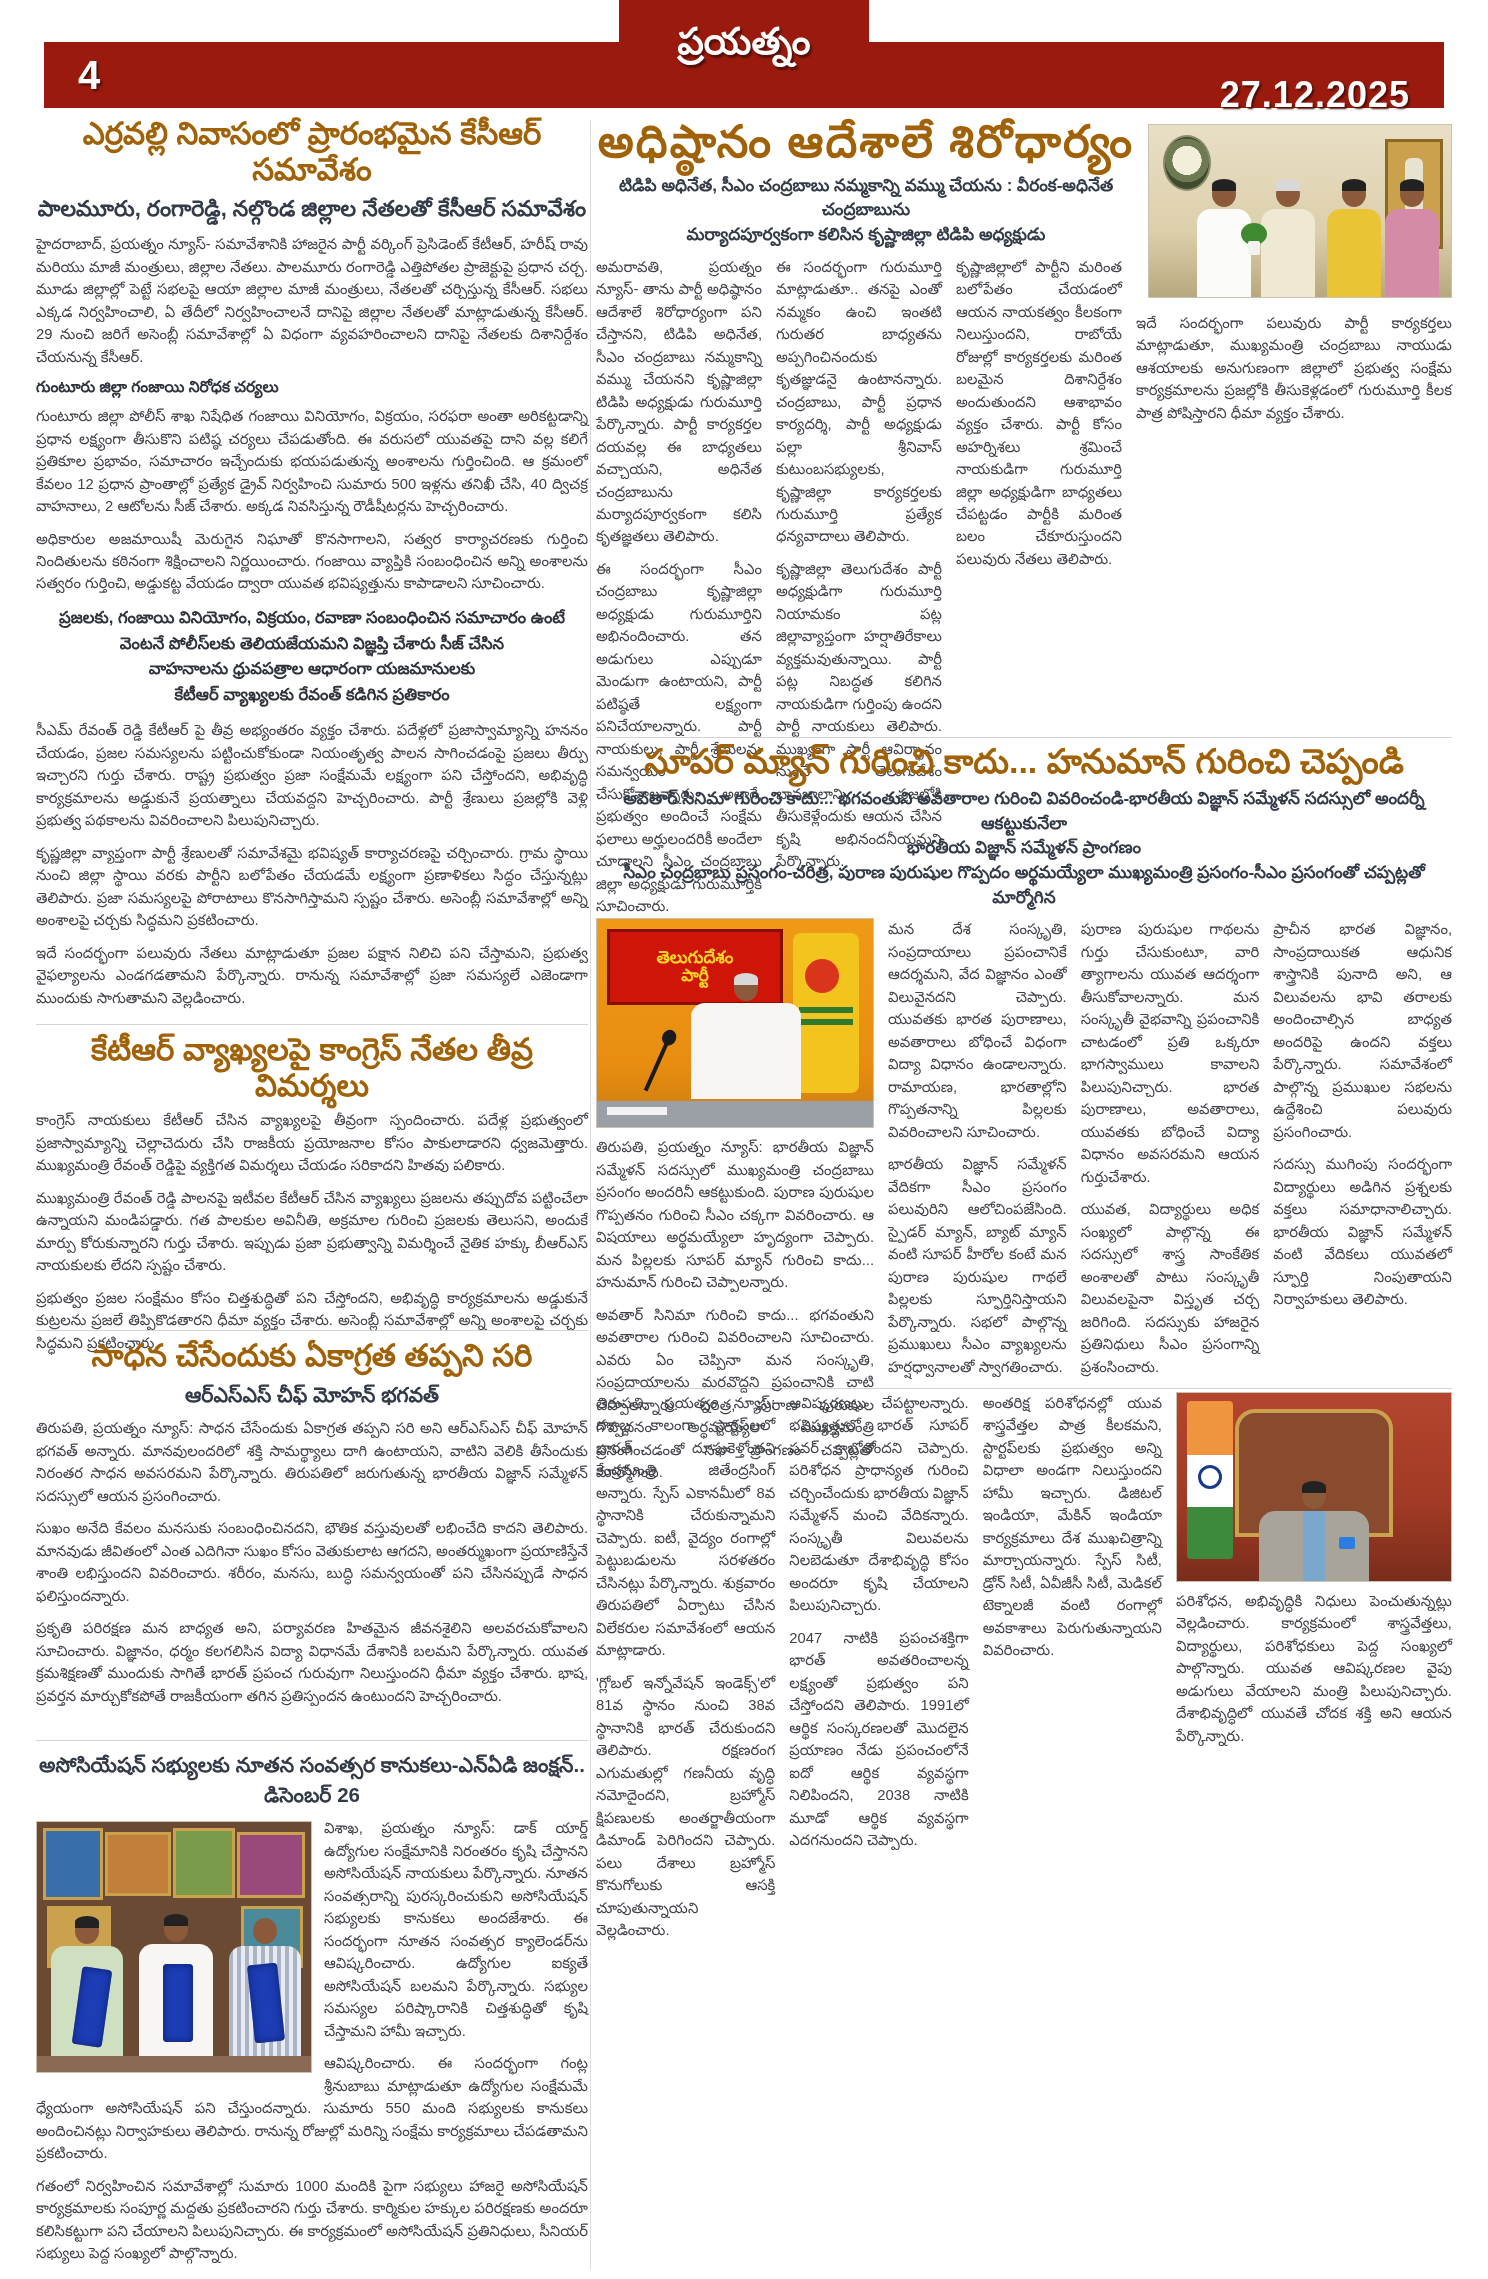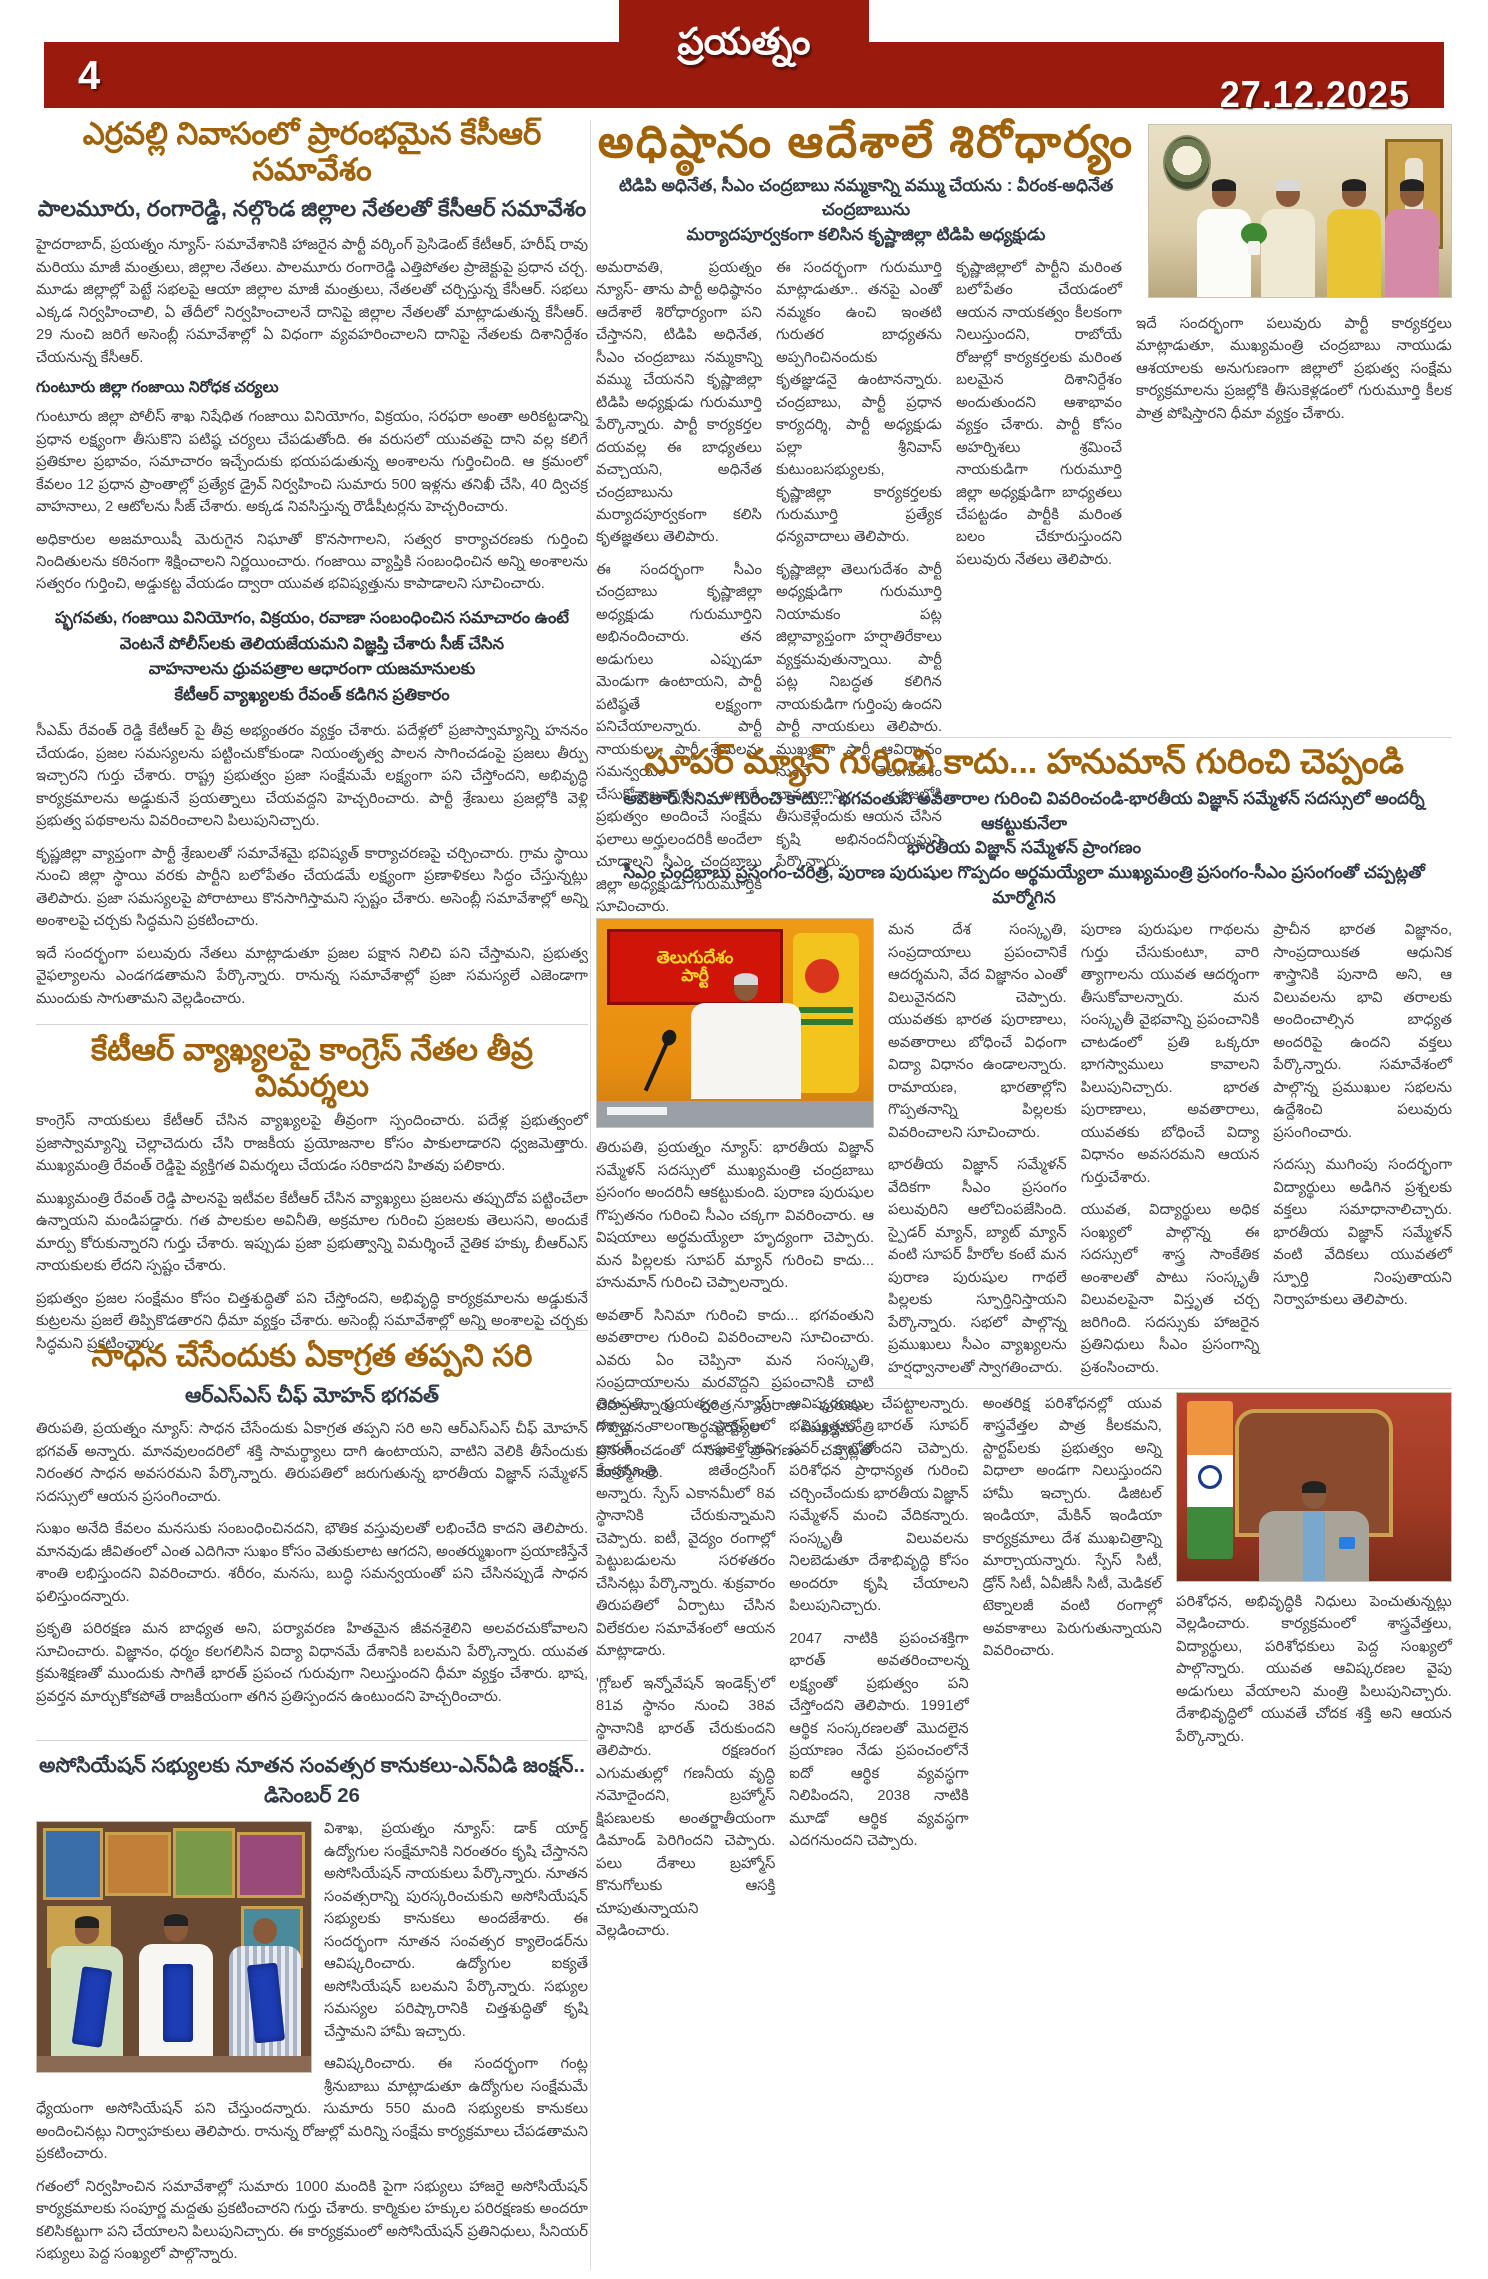--- a/index.html
+++ b/index.html
@@ -97,21 +97,21 @@
 
   <section class="art" style="left:36px;top:116px;width:552px;height:905px;">
     <h1 class="hl hl-30">ఎర్రవల్లి నివాసంలో ప్రారంభమైన కేసీఆర్ సమావేశం</h1>
     <div class="deck deck-22">పాలమూరు, రంగారెడ్డి, నల్గొండ జిల్లాల నేతలతో కేసీఆర్ సమావేశం</div>
     <div class="bodytxt">
       <p>హైదరాబాద్, ప్రయత్నం న్యూస్- సమావేశానికి హాజరైన పార్టీ వర్కింగ్ ప్రెసిడెంట్ కేటీఆర్, హరీష్ రావు మరియు మాజీ మంత్రులు, జిల్లాల నేతలు. పాలమూరు రంగారెడ్డి ఎత్తిపోతల ప్రాజెక్టుపై ప్రధాన చర్చ. మూడు జిల్లాల్లో పెట్టే సభలపై ఆయా జిల్లాల మాజీ మంత్రులు, నేతలతో చర్చిస్తున్న కేసీఆర్. సభలు ఎక్కడ నిర్వహించాలి, ఏ తేదీలో నిర్వహించాలనే దానిపై జిల్లాల నేతలతో మాట్లాడుతున్న కేసీఆర్. 29 నుంచి జరిగే అసెంబ్లీ సమావేశాల్లో ఏ విధంగా వ్యవహరించాలని దానిపై నేతలకు దిశానిర్దేశం చేయనున్న కేసీఆర్.</p>
       <div class="crosshead">గుంటూరు జిల్లా గంజాయి నిరోధక చర్యలు</div>
       <p>గుంటూరు జిల్లా పోలీస్ శాఖ నిషేధిత గంజాయి వినియోగం, విక్రయం, సరఫరా అంతా అరికట్టడాన్ని ప్రధాన లక్ష్యంగా తీసుకొని పటిష్ఠ చర్యలు చేపడుతోంది. ఈ వరుసలో యువతపై దాని వల్ల కలిగే ప్రతికూల ప్రభావం, సమాచారం ఇచ్చేందుకు భయపడుతున్న అంశాలను గుర్తించింది. ఆ క్రమంలో కేవలం 12 ప్రధాన ప్రాంతాల్లో ప్రత్యేక డ్రైవ్ నిర్వహించి సుమారు 500 ఇళ్లను తనిఖీ చేసి, 40 ద్విచక్ర వాహనాలు, 2 ఆటోలను సీజ్ చేశారు. అక్కడ నివసిస్తున్న రౌడీషీటర్లను హెచ్చరించారు.</p>
       <p>అధికారుల అజమాయిషీ మెరుగైన నిఘాతో కొనసాగాలని, సత్వర కార్యాచరణకు గుర్తించి నిందితులను కఠినంగా శిక్షించాలని నిర్ణయించారు. గంజాయి వ్యాప్తికి సంబంధించిన అన్ని అంశాలను సత్వరం గుర్తించి, అడ్డుకట్ట వేయడం ద్వారా యువత భవిష్యత్తును కాపాడాలని సూచించారు.</p>
       <div class="boldblock">
-        <div>ప్భగవతు, గంజాయి వినియోగం, విక్రయం, రవాణా సంబంధించిన సమాచారం ఉంటే</div>
+        <div>ప్రజలకు, గంజాయి వినియోగం, విక్రయం, రవాణా సంబంధించిన సమాచారం ఉంటే</div>
         <div>వెంటనే పోలీస్‌లకు తెలియజేయమని విజ్ఞప్తి చేశారు సీజ్ చేసిన</div>
         <div>వాహనాలను ధ్రువపత్రాల ఆధారంగా యజమానులకు</div>
         <div>కేటీఆర్ వ్యాఖ్యలకు రేవంత్ కడిగిన ప్రతికారం</div>
       </div>
       <p>సీఎమ్ రేవంత్ రెడ్డి కేటీఆర్ పై తీవ్ర అభ్యంతరం వ్యక్తం చేశారు. పదేళ్లలో ప్రజాస్వామ్యాన్ని హననం చేయడం, ప్రజల సమస్యలను పట్టించుకోకుండా నియంతృత్వ పాలన సాగించడంపై ప్రజలు తీర్పు ఇచ్చారని గుర్తు చేశారు. రాష్ట్ర ప్రభుత్వం ప్రజా సంక్షేమమే లక్ష్యంగా పని చేస్తోందని, అభివృద్ధి కార్యక్రమాలను అడ్డుకునే ప్రయత్నాలు చేయవద్దని హెచ్చరించారు. పార్టీ శ్రేణులు ప్రజల్లోకి వెళ్లి ప్రభుత్వ పథకాలను వివరించాలని పిలుపునిచ్చారు.</p>
       <p>కృష్ణజిల్లా వ్యాప్తంగా పార్టీ శ్రేణులతో సమావేశమై భవిష్యత్ కార్యాచరణపై చర్చించారు. గ్రామ స్థాయి నుంచి జిల్లా స్థాయి వరకు పార్టీని బలోపేతం చేయడమే లక్ష్యంగా ప్రణాళికలు సిద్ధం చేస్తున్నట్లు తెలిపారు. ప్రజా సమస్యలపై పోరాటాలు కొనసాగిస్తామని స్పష్టం చేశారు. అసెంబ్లీ సమావేశాల్లో అన్ని అంశాలపై చర్చకు సిద్ధమని ప్రకటించారు.</p>
       <p>ఇదే సందర్భంగా పలువురు నేతలు మాట్లాడుతూ ప్రజల పక్షాన నిలిచి పని చేస్తామని, ప్రభుత్వ వైఫల్యాలను ఎండగడతామని పేర్కొన్నారు. రానున్న సమావేశాల్లో ప్రజా సమస్యలే ఎజెండాగా ముందుకు సాగుతామని వెల్లడించారు.</p>
     </div>
   </section>
 

